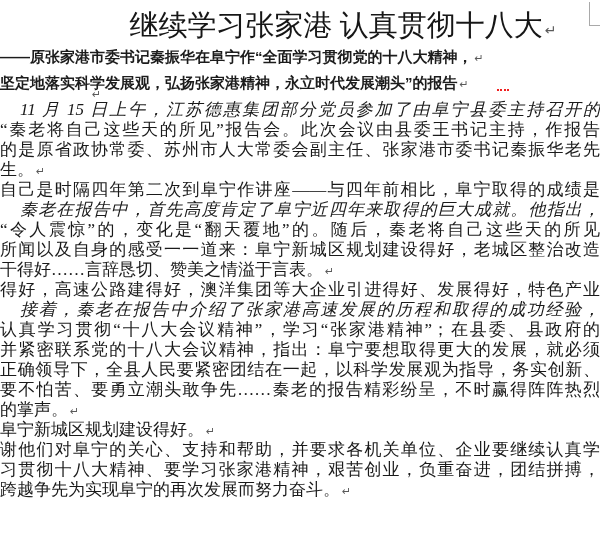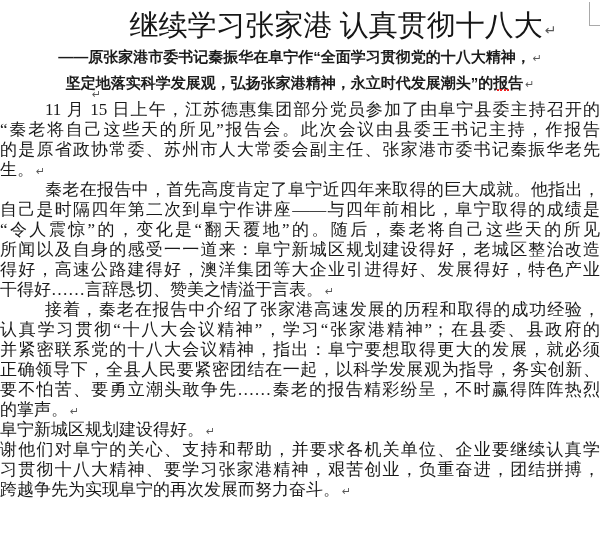--- a/index.html
+++ b/index.html
@@ -21,21 +21,20 @@
     font-size: 29px;
     font-weight: 500;
     white-space: nowrap;
     color: #161616;
     padding-left: 43px;
   }
   .subtitle {
     position: absolute;
     top: 45px; left: 0;
     width: 100%;
-    text-align: center;
     font-family: "Liberation Sans", "DejaVu Sans", sans-serif;
     font-weight: 700;
     font-size: 15px;
     line-height: 24px;
     color: #1c1c1c;
     white-space: nowrap;
   }
   .mark {
     font-family: "DejaVu Sans", sans-serif;
     font-weight: 400;
@@ -59,21 +58,21 @@
     height: 20px;
     line-height: 20px;
     font-size: 17px;
     overflow: hidden;
     text-align: justify;
     text-align-last: justify;
     text-justify: inter-character;
     white-space: normal;
     color: #1a1a1a;
   }
-  .ln.ind { padding-left: 45px; }
+  .ln.ind { padding-left: 20px; font-style: italic; }
   .ln.end { text-align-last: left; }
   .squiggle {
     position: absolute;
     left: 497px; top: 85px;
     width: 12px; height: 4px;
     border-bottom: 2px dotted #f02020;
   }
   .scrollfrag {
     position: absolute;
     left: 589px; top: 2px;
@@ -100,26 +99,26 @@
 
   <span class="mark empty-mark">↵</span>
 
   <div class="bodytext">
 
     <div class="ln ind">11 月 15 日上午，江苏德惠集团部分党员参加了由阜宁县委主持召开的</div>
     <div class="ln">“秦老将自己这些天的所见”报告会。此次会议由县委王书记主持，作报告</div>
     <div class="ln">的是原省政协常委、苏州市人大常委会副主任、张家港市委书记秦振华老先</div>
     <div class="ln end"><span>生。</span><span class="mark">↵</span></div>
 
+    <div class="ln">自己是时隔四年第二次到阜宁作讲座——与四年前相比，阜宁取得的成绩是</div>
     <div class="ln ind">秦老在报告中，首先高度肯定了阜宁近四年来取得的巨大成就。他指出，</div>
-    <div class="ln">自己是时隔四年第二次到阜宁作讲座——与四年前相比，阜宁取得的成绩是</div>
     <div class="ln">“令人震惊”的，变化是“翻天覆地”的。随后，秦老将自己这些天的所见</div>
     <div class="ln">所闻以及自身的感受一一道来：阜宁新城区规划建设得好，老城区整治改造</div>
+    <div class="ln end"><span>干得好……言辞恳切、赞美之情溢于言表。</span><span class="mark">↵</span></div>
     <div class="ln">得好，高速公路建得好，澳洋集团等大企业引进得好、发展得好，特色产业</div>
-    <div class="ln end"><span>干得好……言辞恳切、赞美之情溢于言表。</span><span class="mark">↵</span></div>
 
     <div class="ln ind">接着，秦老在报告中介绍了张家港高速发展的历程和取得的成功经验，</div>
     <div class="ln">认真学习贯彻“十八大会议精神”，学习“张家港精神”；在县委、县政府的</div>
     <div class="ln">并紧密联系党的十八大会议精神，指出：阜宁要想取得更大的发展，就必须</div>
     <div class="ln">正确领导下，全县人民要紧密团结在一起，以科学发展观为指导，务实创新、</div>
     <div class="ln">要不怕苦、要勇立潮头敢争先……秦老的报告精彩纷呈，不时赢得阵阵热烈</div>
     <div class="ln end"><span>的掌声。</span><span class="mark">↵</span></div>
 
     <div class="ln end"><span>阜宁新城区规划建设得好。</span><span class="mark">↵</span></div>
 

